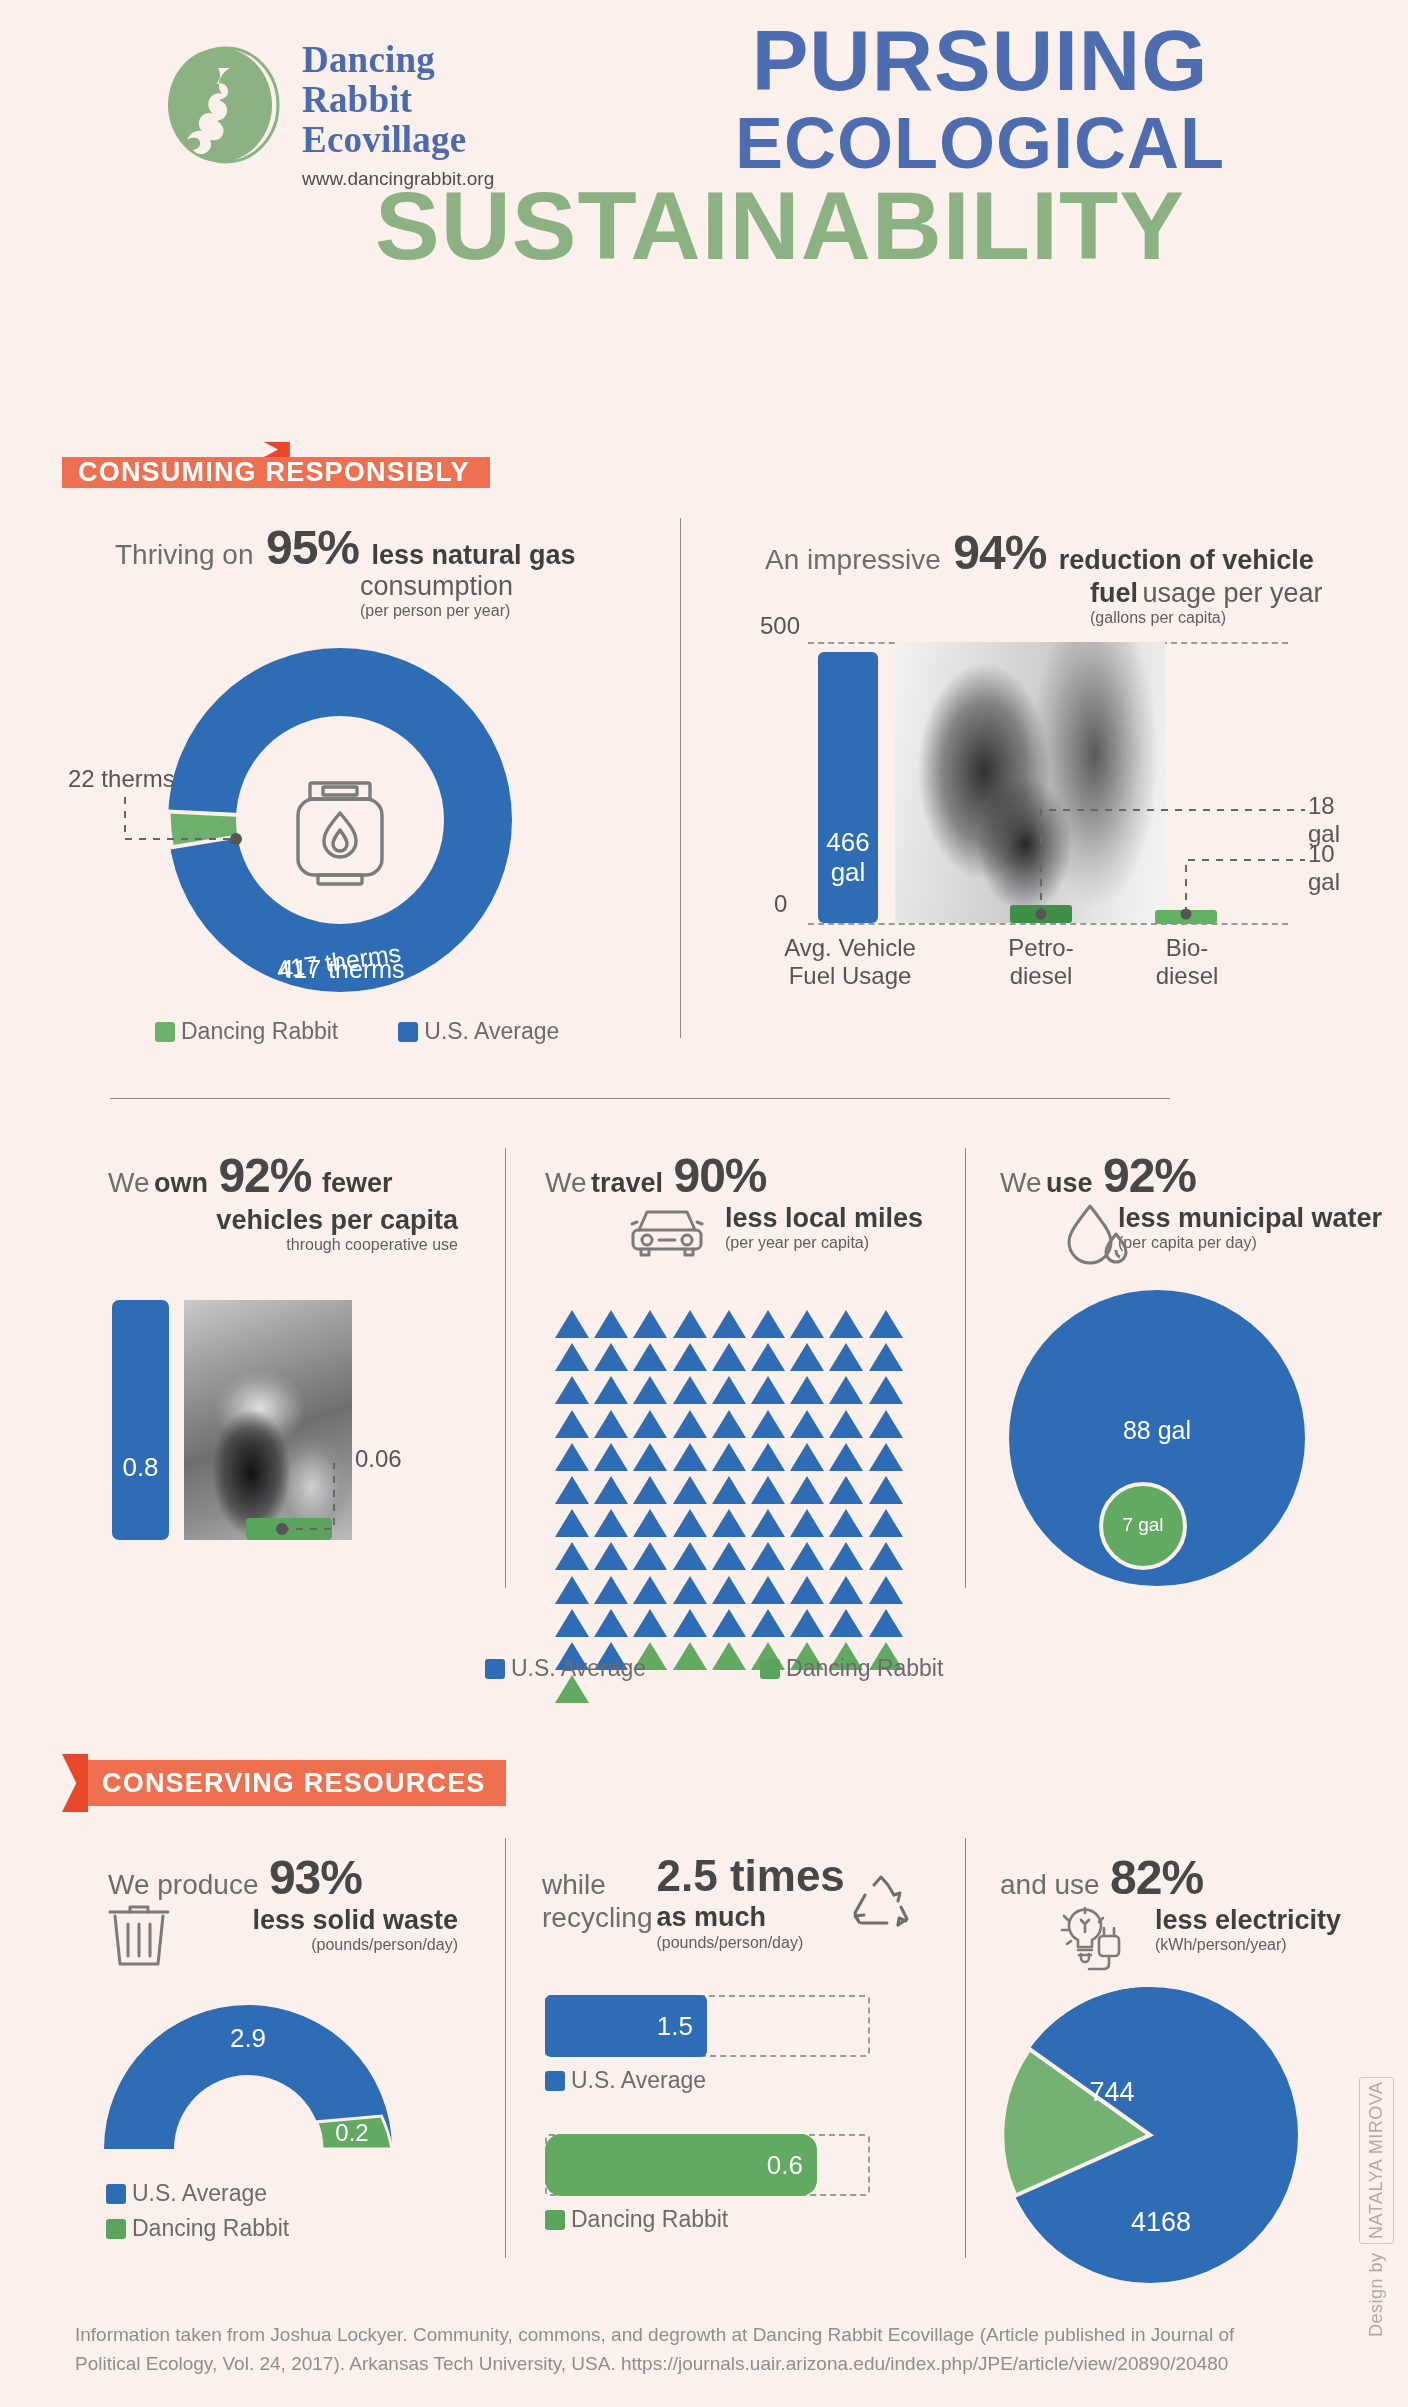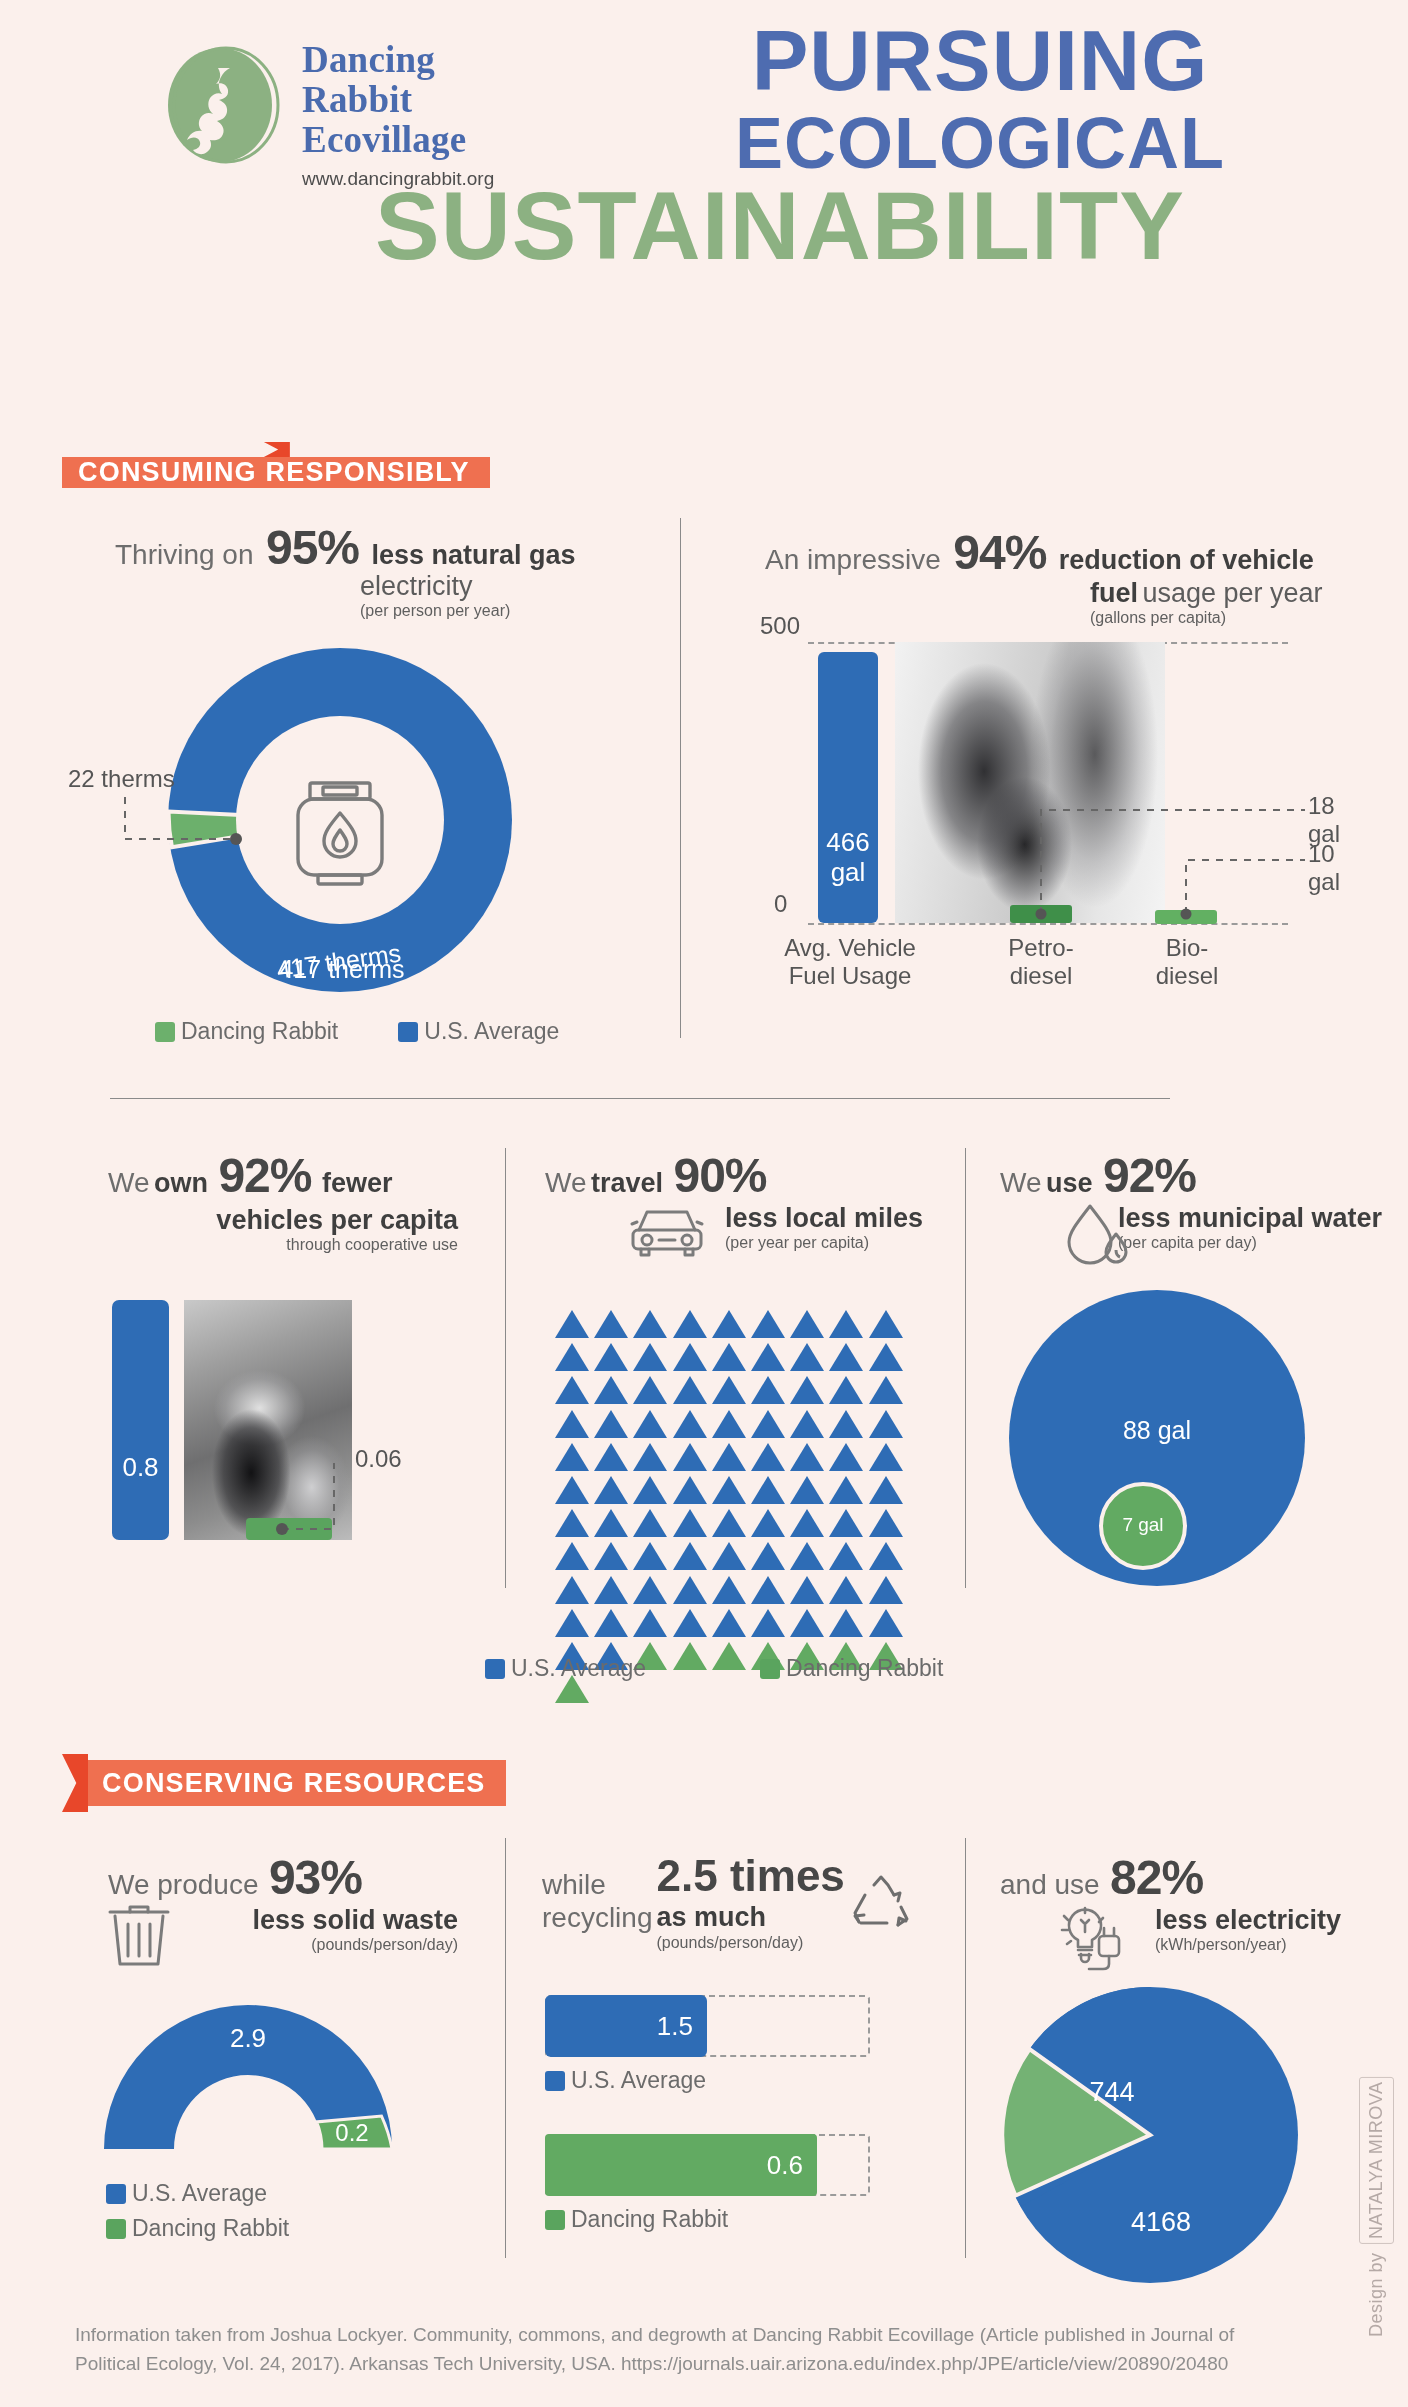--- a/index.html
+++ b/index.html
@@ -130,21 +130,21 @@
     <div class="tail"></div>
     <div class="bar">CONSUMING RESPONSIBLY</div>
   </div>
 
   <div style="position:absolute; left:115px; top:520px; width:520px;">
     <div class="stat-head">
       <span class="lead">Thriving on</span>
       <span class="pct" style="margin:0 8px;">95%</span>
       <span class="bold">less natural gas</span>
       <div style="margin-left:245px; margin-top:-6px;">
-        <div class="reg">electricity</div>
+        <div class="reg">consumption</div>
         <div class="sub">(per person per year)</div>
       </div>
     </div>
   </div>
 
   <div style="position:absolute; left:168px; top:648px; width:344px; height:344px;">
     <svg width="344" height="344" viewBox="0 0 344 344">
       <circle cx="172" cy="172" r="172" fill="#2e6cb5"></circle>
 
       <path d="M172 172 L0.6 163.5 A172 172 0 0 0 3.9 199.2 Z" fill="#6cb06c" stroke="#fbf0ec" stroke-width="4"></path>
@@ -515,21 +515,21 @@
         <div class="barlabel" style="position:absolute; right:14px; top:16px;">1.5</div>
       </div>
     </div>
     <div class="legend" style="margin-top:10px;">
       <span class="swatch sw-blue"></span>
       <span>U.S. Average</span>
     </div>
 
     <div style="position:relative; height:62px; margin-top:40px;">
       <div style="position:absolute; left:0; top:0; width:325px; height:62px; border:2px dashed #9a9a9a; border-radius:4px;"></div>
-      <div style="position:absolute; left:0; top:0; width:272px; height:62px; background:#62aa62; border-radius:4px;">
+      <div style="position:absolute; left:0; top:0; width:272px; height:62px; background:#62aa62; border-radius:16px;">
         <div class="barlabel" style="position:absolute; right:14px; top:16px;">0.6</div>
       </div>
     </div>
     <div class="legend" style="margin-top:10px;">
       <span class="swatch sw-green"></span>
       <span>Dancing Rabbit</span>
     </div>
   </div>
 
   <div class="vrule" style="left:965px; top:1838px; height:420px;"></div>

